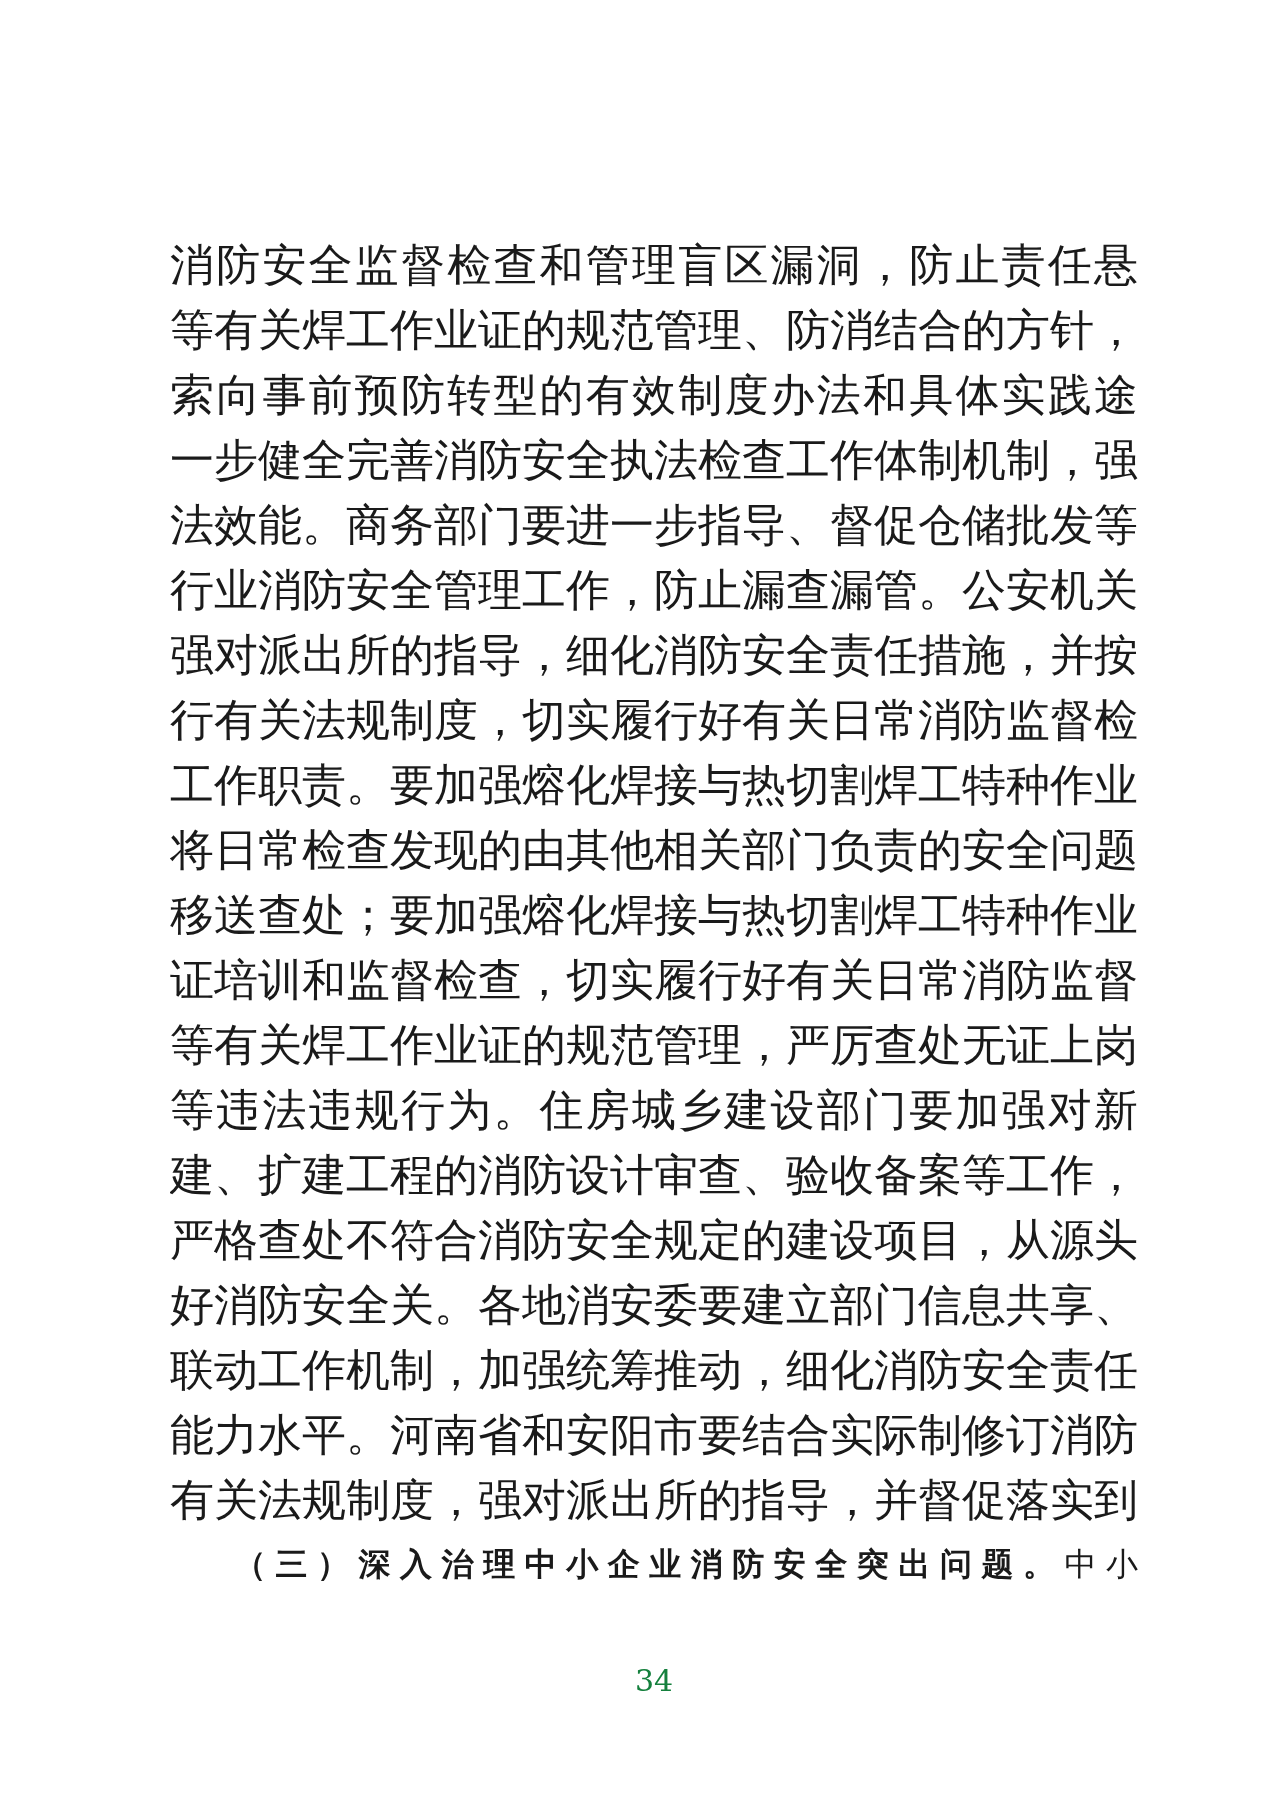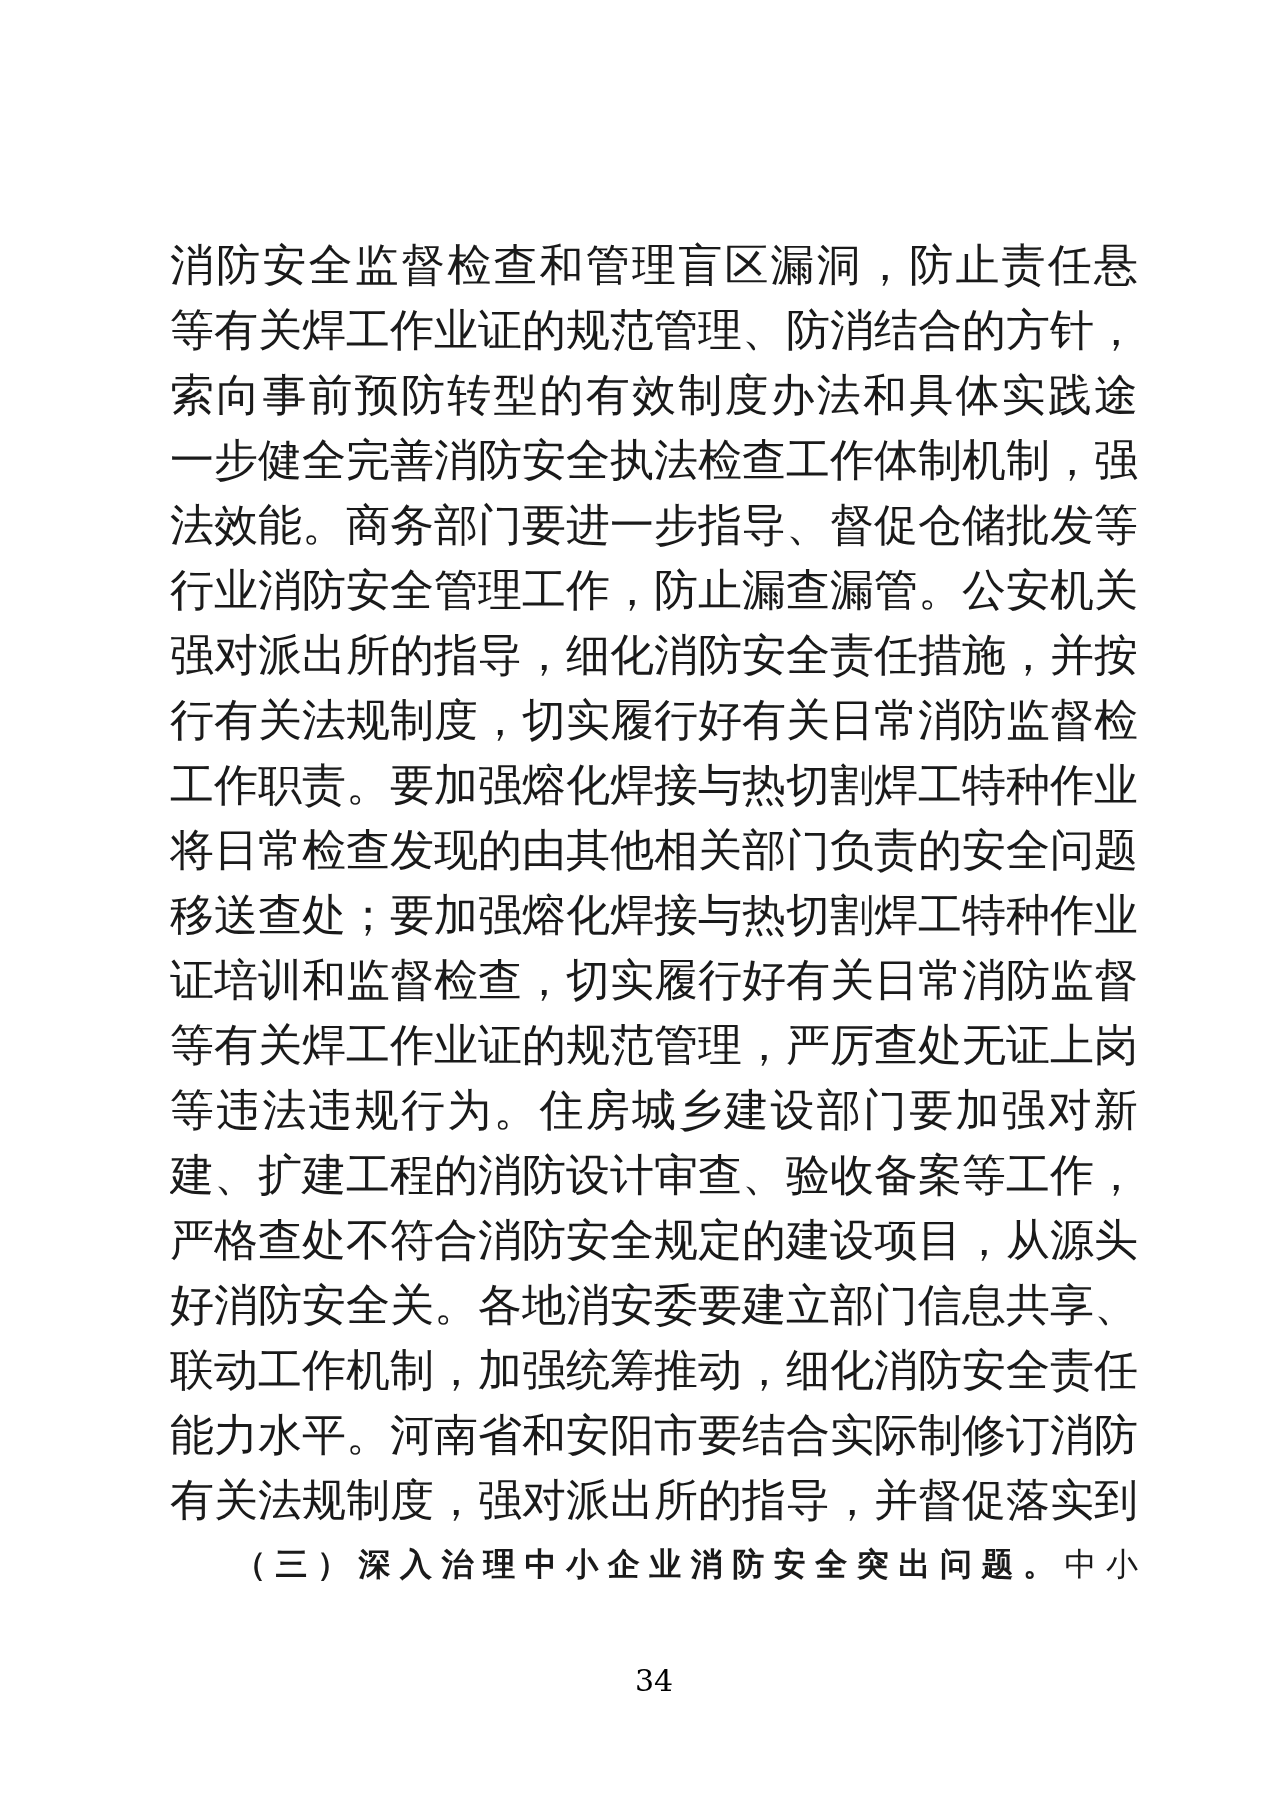--- a/index.html
+++ b/index.html
@@ -52,21 +52,21 @@
     font-weight: bold;
   }
   .page-number {
     position: absolute;
     left: 170px;
     top: 1663px;
     width: 968px;
     text-align: center;
     font-size: 30px;
     line-height: 36px;
-    color: #000000;
+    color: #15803d;
   }
 </style>
 </head>
 <body>
 
 <div class="page">
   <div class="content">
     <div id="lines">
         <div class="line">消防安全监督检查和管理盲区漏洞，防止责任悬空。消</div>
         <div class="line">等有关焊工作业证的规范管理、防消结合的方针，加快探</div>

